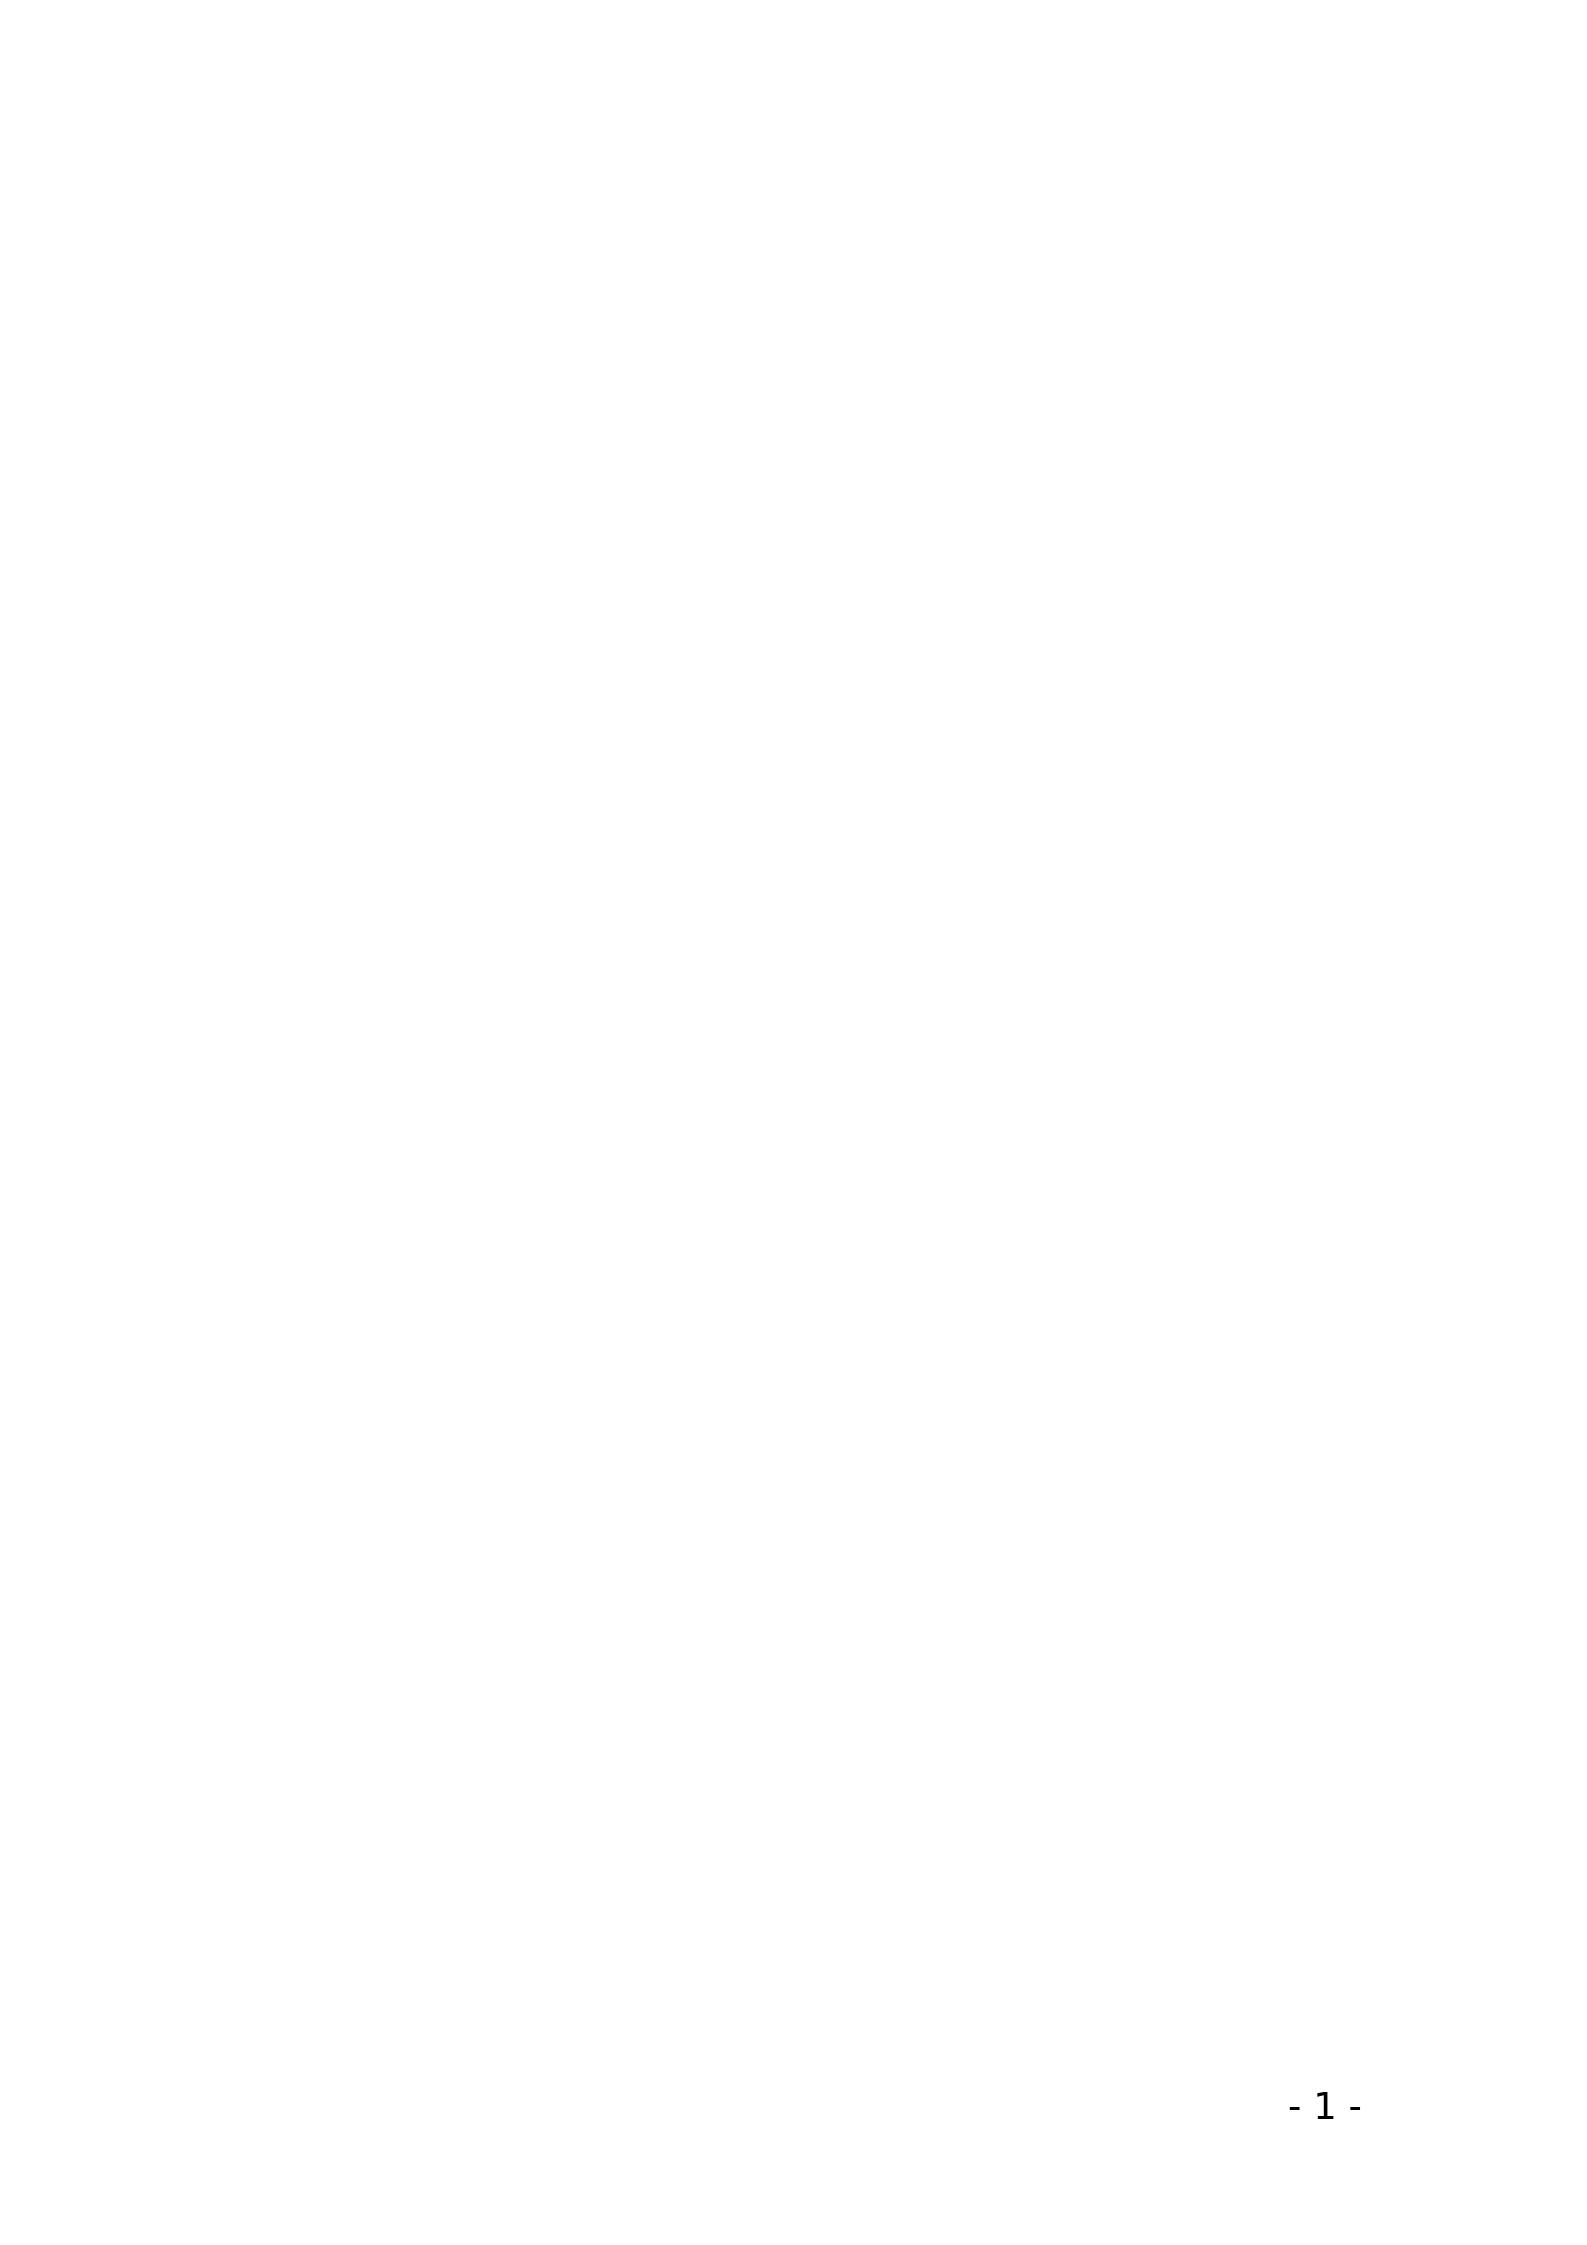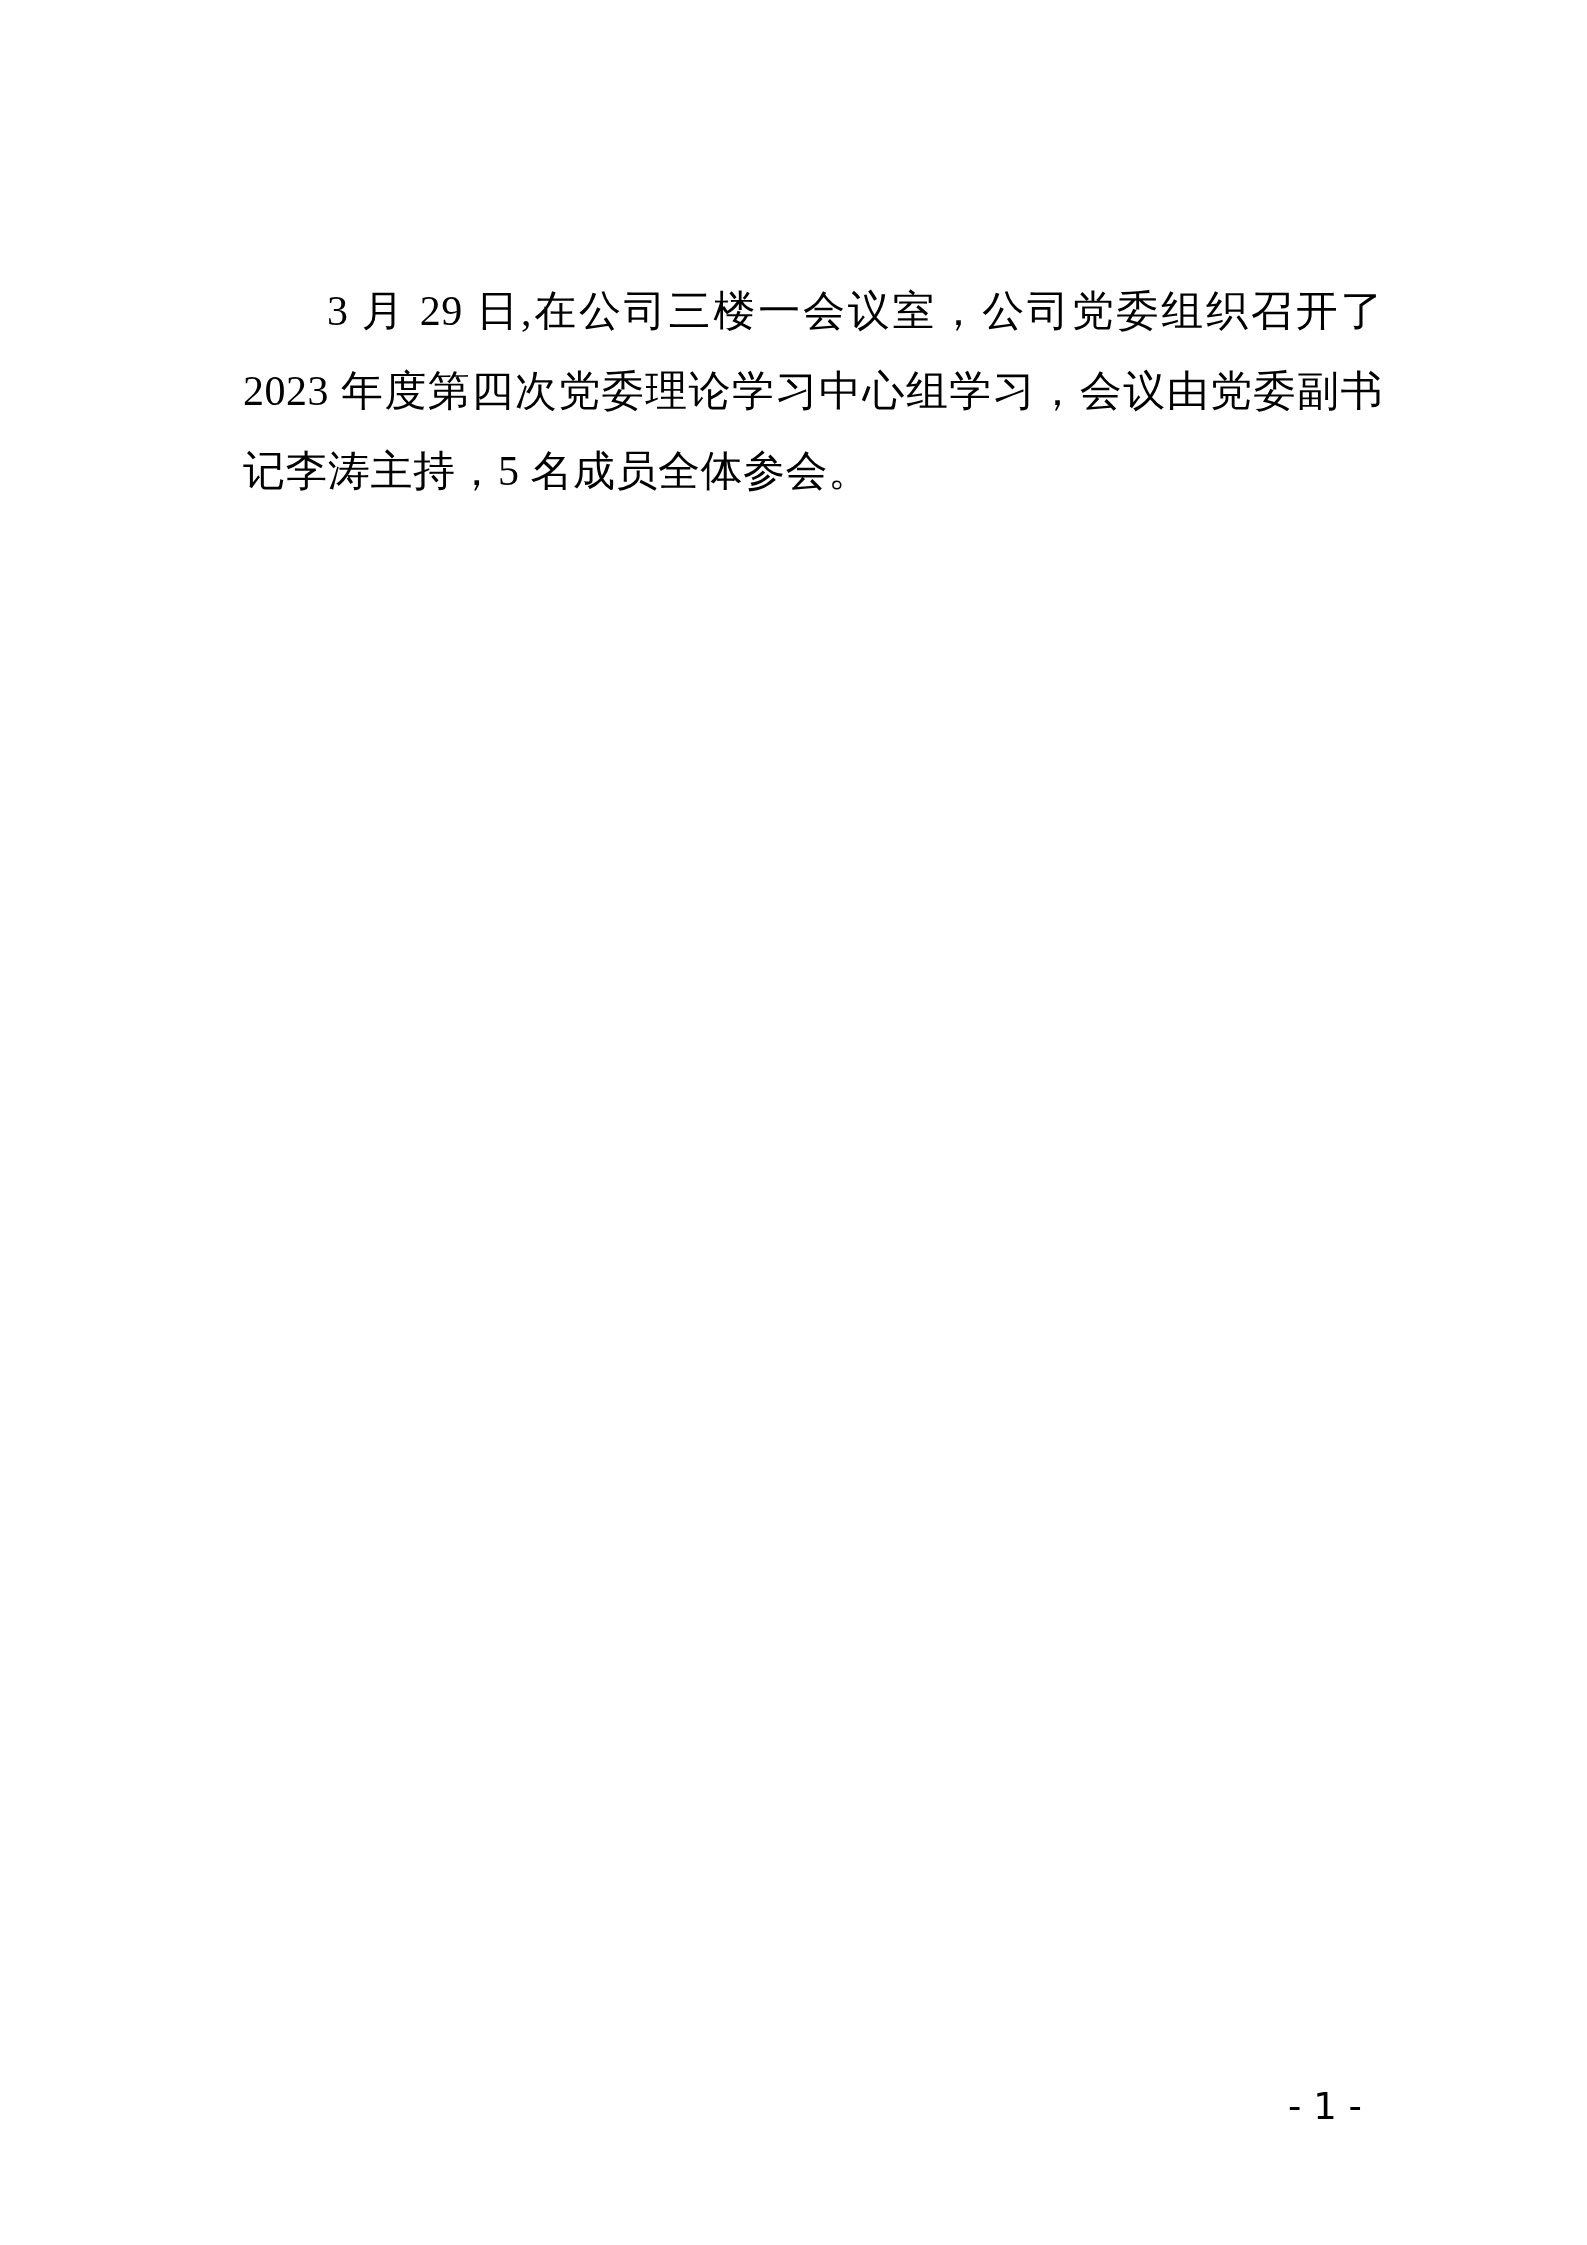--- a/index.html
+++ b/index.html
@@ -46,16 +46,15 @@
     font-size: 37px;
     line-height: 44px;
     font-family: "DejaVu Sans", "Liberation Sans", sans-serif;
   }
 </style>
 </head>
 <body>
 
 <div class="page">
   <div class="doc-body">
-    <p class="para">3 月 29 日,在公司三楼一会议室，公司党委组织召开了 2023 年度第四次党委理论学习中心组学习，会议由党委副书记李涛主持，5 名成员全体参会。</p>
   </div>
   <div class="page-number">- 1 -</div>
 </div>
 
 </body></html>

